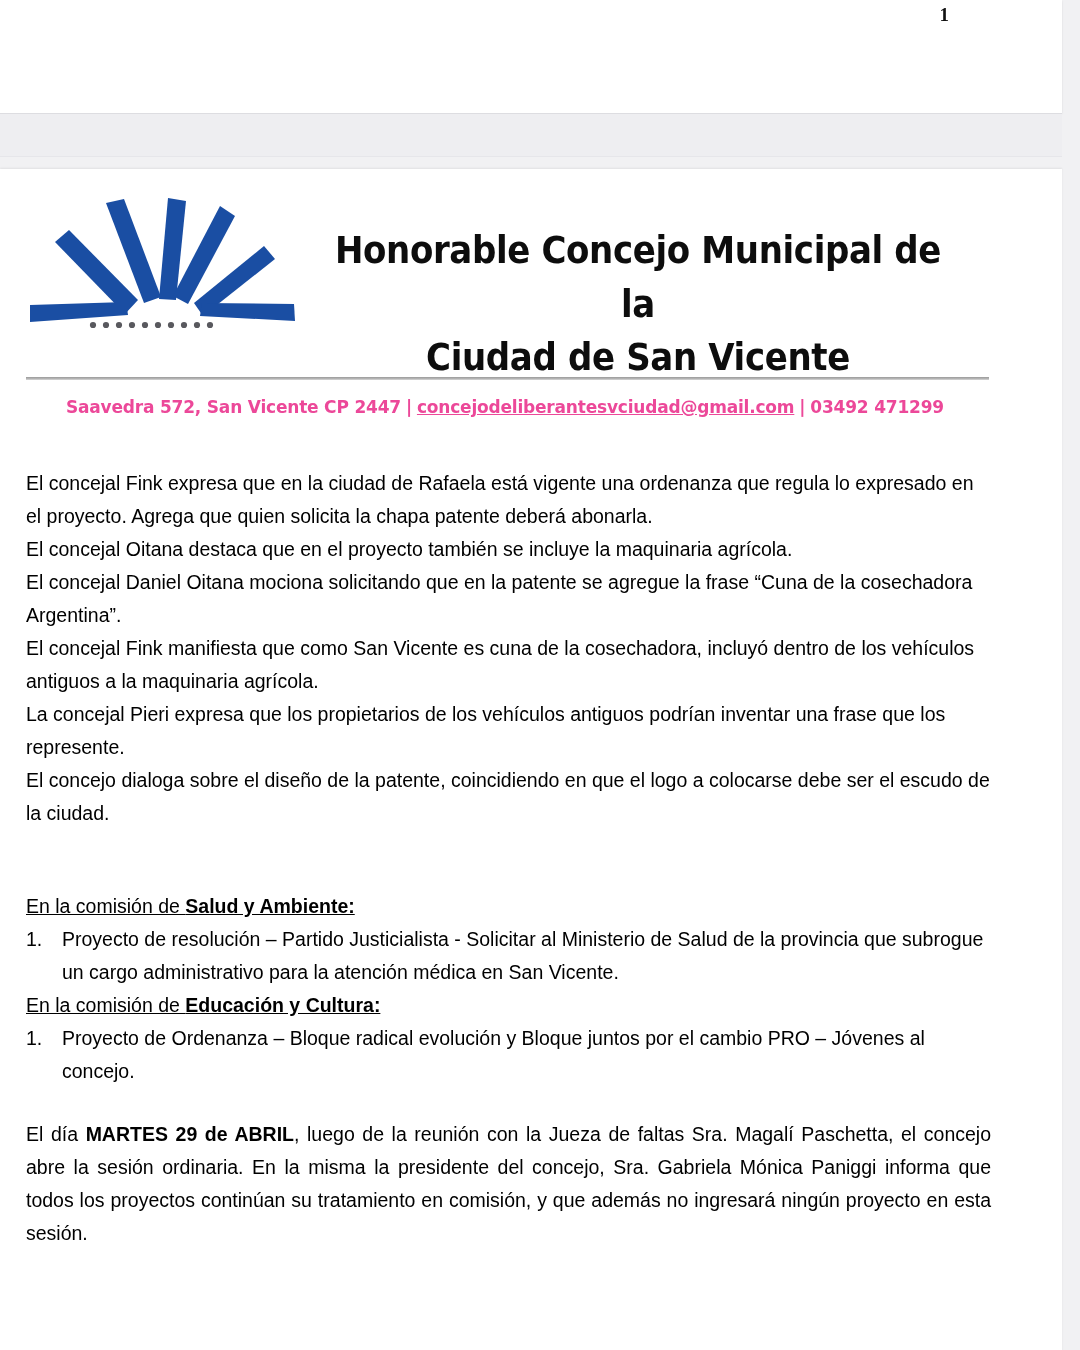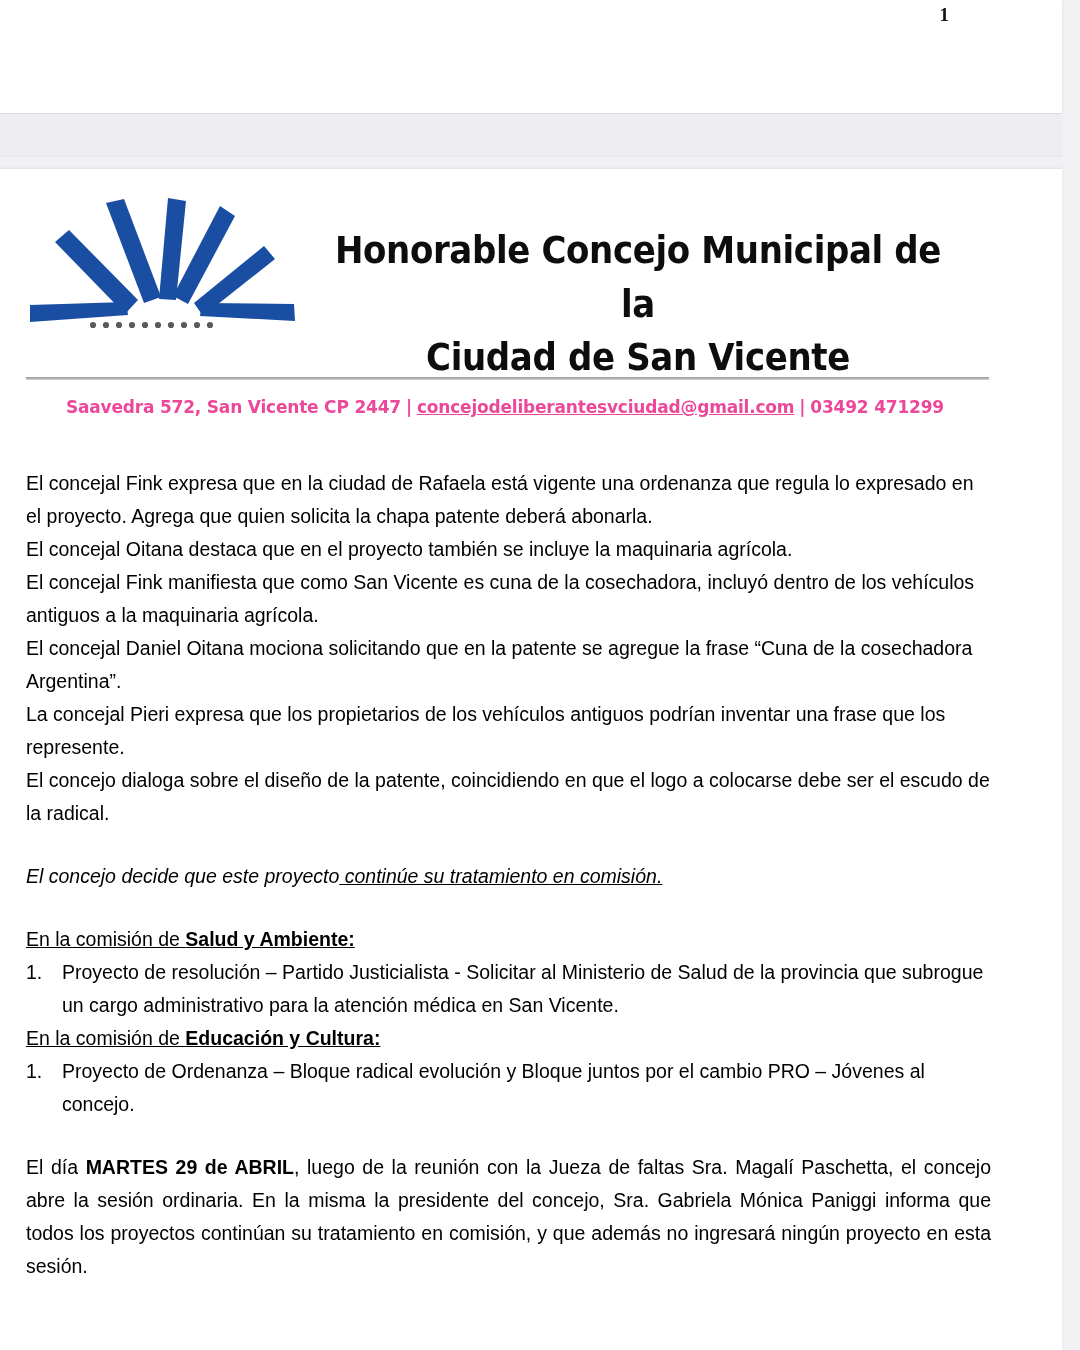--- a/index.html
+++ b/index.html
@@ -227,28 +227,27 @@
       <div class="contact">
         <span>Saavedra 572, San Vicente CP 2447</span><span class="sep">|</span><span class="email">concejodeliberantesvciudad@gmail.com</span><span class="sep">|</span><span>03492 471299</span>
       </div>
 
     </header>
 
     <main class="body-copy">
 
       <p class="para">El concejal Fink expresa que en la ciudad de Rafaela está vigente una ordenanza que regula lo expresado en el proyecto. Agrega que quien solicita la chapa patente deberá abonarla.</p>
       <p class="para">El concejal Oitana destaca que en el proyecto también se incluye la maquinaria agrícola.</p>
+      <p class="para">El concejal Daniel Oitana mociona solicitando que en la patente se agregue la frase “Cuna de la cosechadora Argentina”.</p>
       <p class="para">El concejal Fink manifiesta que como San Vicente es cuna de la cosechadora, incluyó dentro de los vehículos antiguos a la maquinaria agrícola.</p>
-      <p class="para">El concejal Daniel Oitana mociona solicitando que en la patente se agregue la frase “Cuna de la cosechadora Argentina”.</p>
       <p class="para">La concejal Pieri expresa que los propietarios de los vehículos antiguos podrían inventar una frase que los represente.</p>
-      <p class="para">El concejo dialoga sobre el diseño de la patente, coincidiendo en que el logo a colocarse debe ser el escudo de la radical.</p>
+      <p class="para">El concejo dialoga sobre el diseño de la patente, coincidiendo en que el logo a colocarse debe ser el escudo de la ciudad.</p>
 
       <div class="spacer-md"></div>
 
-      <p class="para italic"><span>El concejo decide que este proyecto</span><span class="underline"> continúe su tratamiento en comisión.</span></p>
 
       <div class="spacer-md"></div>
 
 
       <p class="heading-line"><span class="u">En la comisión de </span><span class="u bold">Salud y Ambiente:</span></p>
 
       <ol class="numlist">
         <li>
           <span class="marker">1.</span><span>Proyecto de resolución – Partido Justicialista - Solicitar al Ministerio de Salud de la provincia que subrogue un cargo administrativo para la atención médica en San Vicente.</span>
         </li>

